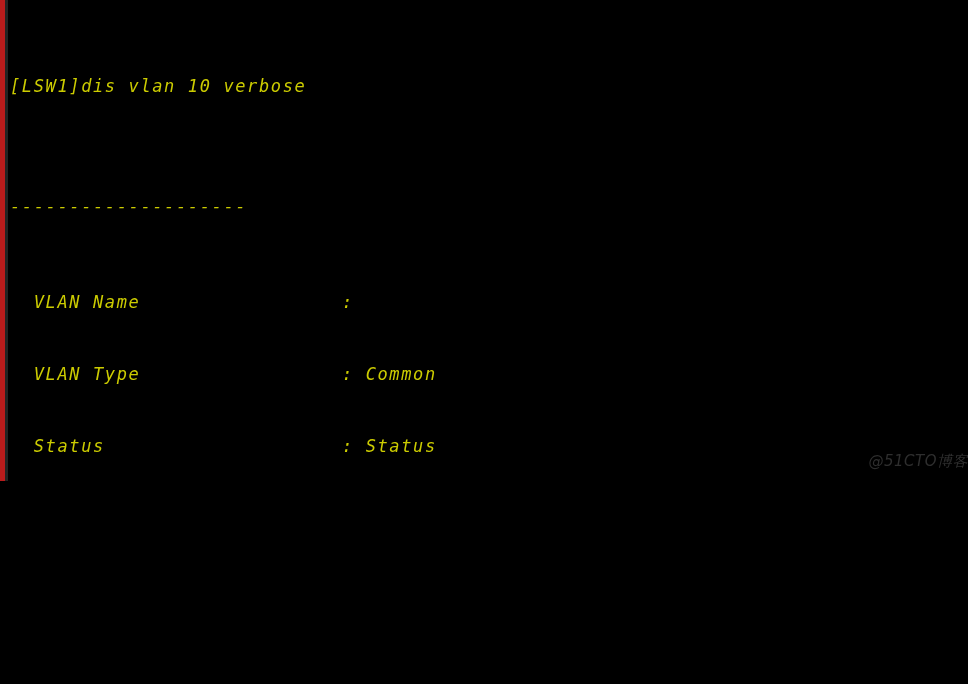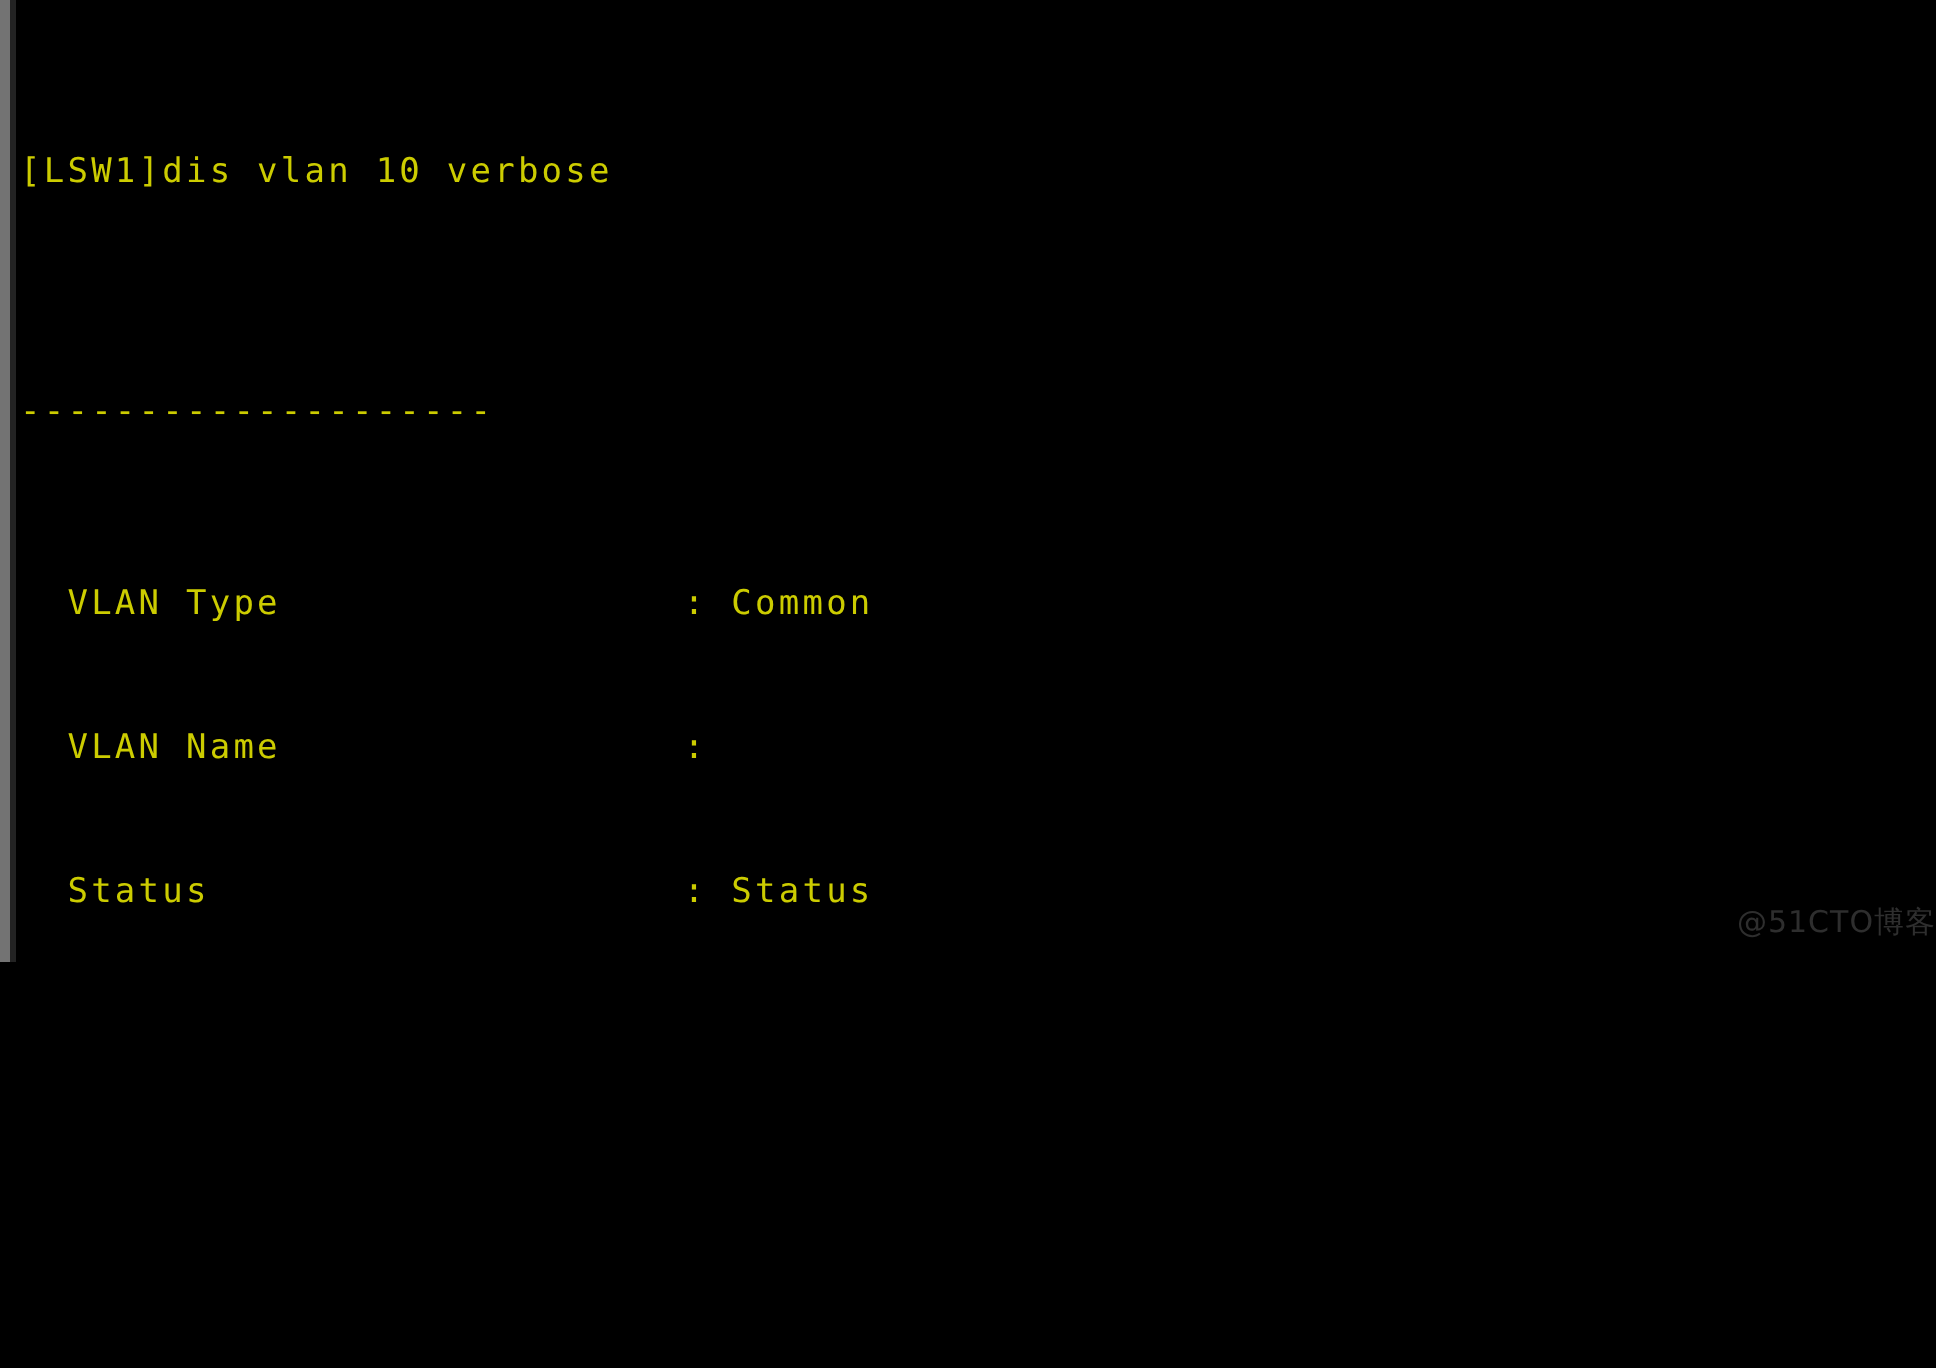--- a/index.html
+++ b/index.html
@@ -9,21 +9,22 @@
     background: #000000;
   }
 
   #terminal {
     position: relative;
     width: 968px;
     height: 481px;
     background: #000000;
     overflow: hidden;
     box-sizing: border-box;
-    border-left: 5px solid #737373;
+    border-left: 5px solid #b91c1c;
+    font-style: italic;
   }
 
   
   #terminal::before {
     content: "";
     position: absolute;
     left: 0; top: 0; bottom: 0;
     width: 3px;
     background: #232323;
     pointer-events: none;
@@ -64,22 +65,22 @@
 
 <div id="terminal">
 
   <div class="screen">
 
     <div class="line">[LSW1]dis vlan 10 verbose</div>
 
 
     <div class="line">--------------------</div>
 
+    <div class="line">  VLAN Name                 :</div>
     <div class="line">  VLAN Type                 : Common</div>
-    <div class="line">  VLAN Name                 :</div>
     <div class="line">  Status                    : Status</div>
     
     
     
     
     
     
     
 
     

